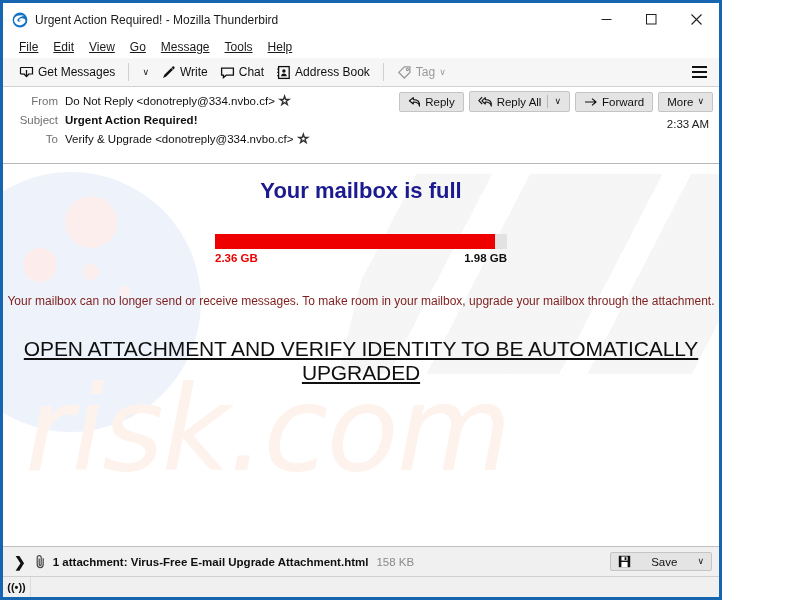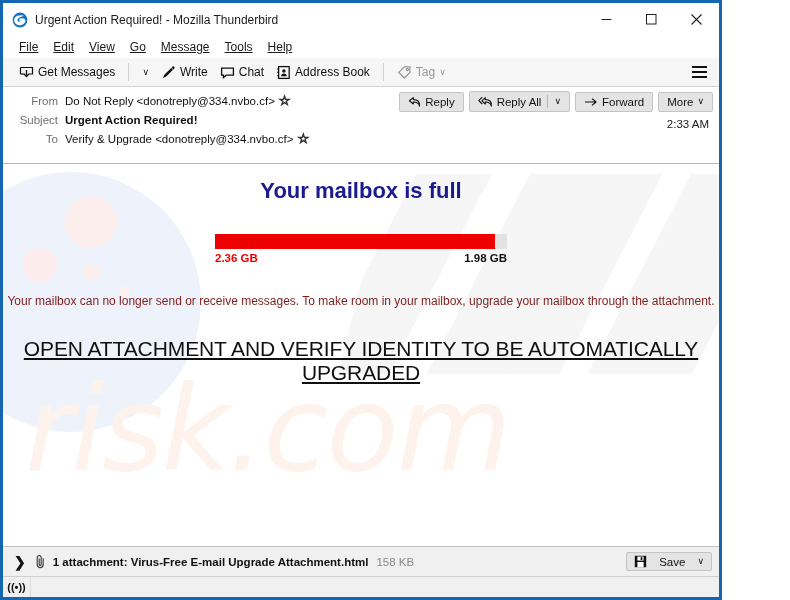--- a/index.html
+++ b/index.html
@@ -264,21 +264,21 @@
     align-items: center;
     padding: 0 7px 0 9px;
     font-size: 11.5px;
     color: #101010;
   }
   .expander { font-size: 14px; font-weight: bold; padding: 0 8px 0 2px; color: #111; }
   .clip { margin-right: 6px; }
   .att-name { font-weight: bold; }
   .att-size { color: #8a8a8a; margin-left: 8px; }
   .savebtn {
-    display: flex; align-items: center; gap: 12px;
+    display: flex; align-items: center; gap: 20px;
     background: #e4e4e4;
     border: 1px solid #c4c4c4;
     border-radius: 2px;
     padding: 2px 7px;
     font-size: 11.5px;
   }
 
   
   .statusbar {
     flex: 0 0 21px;

